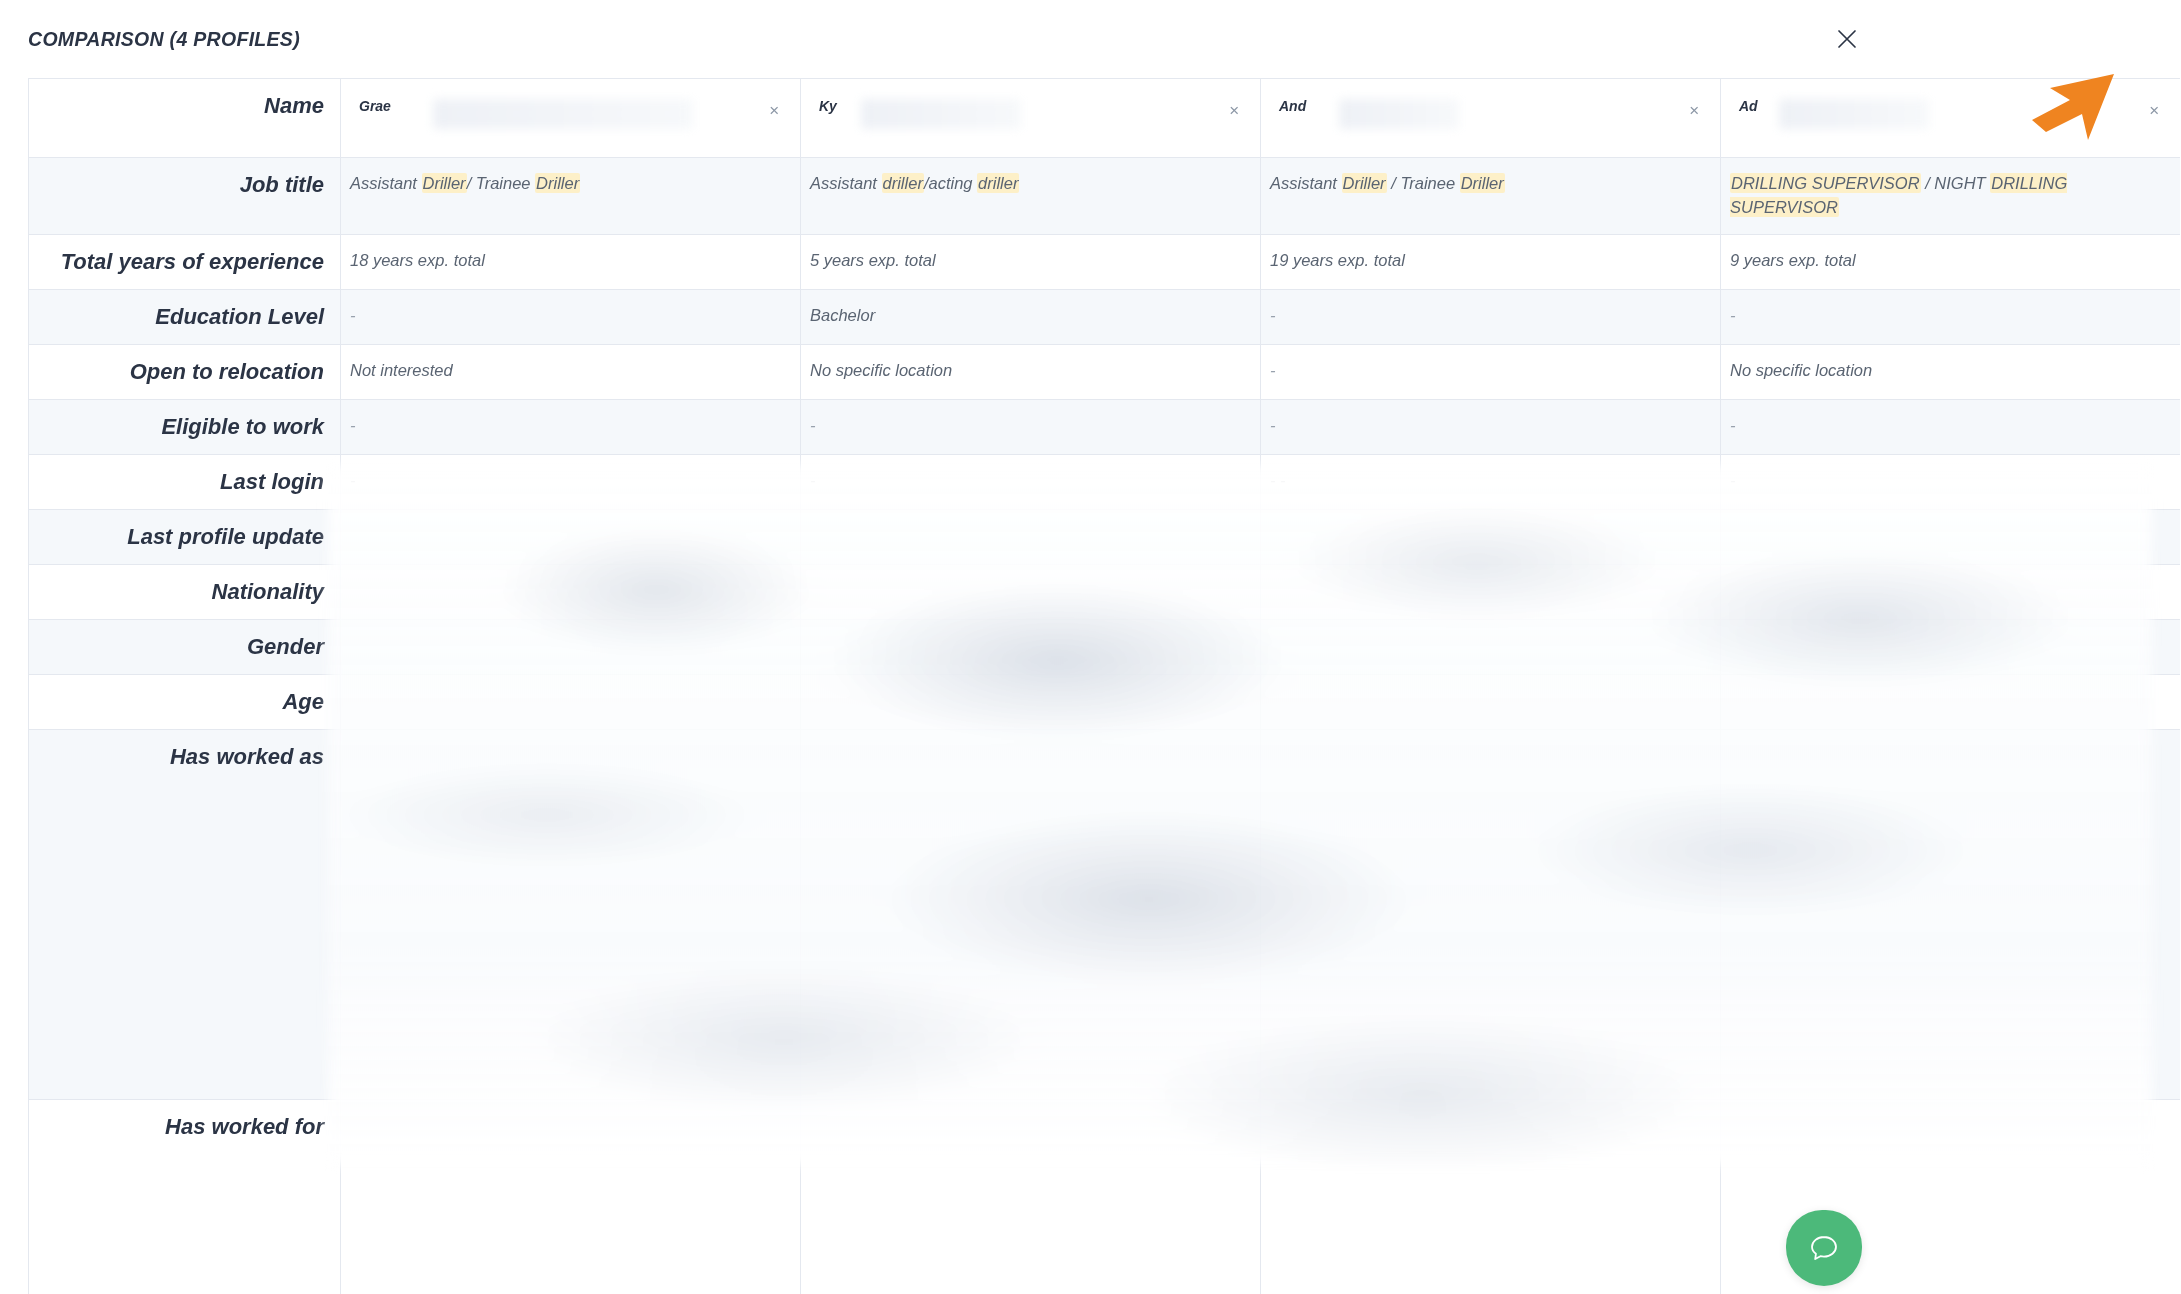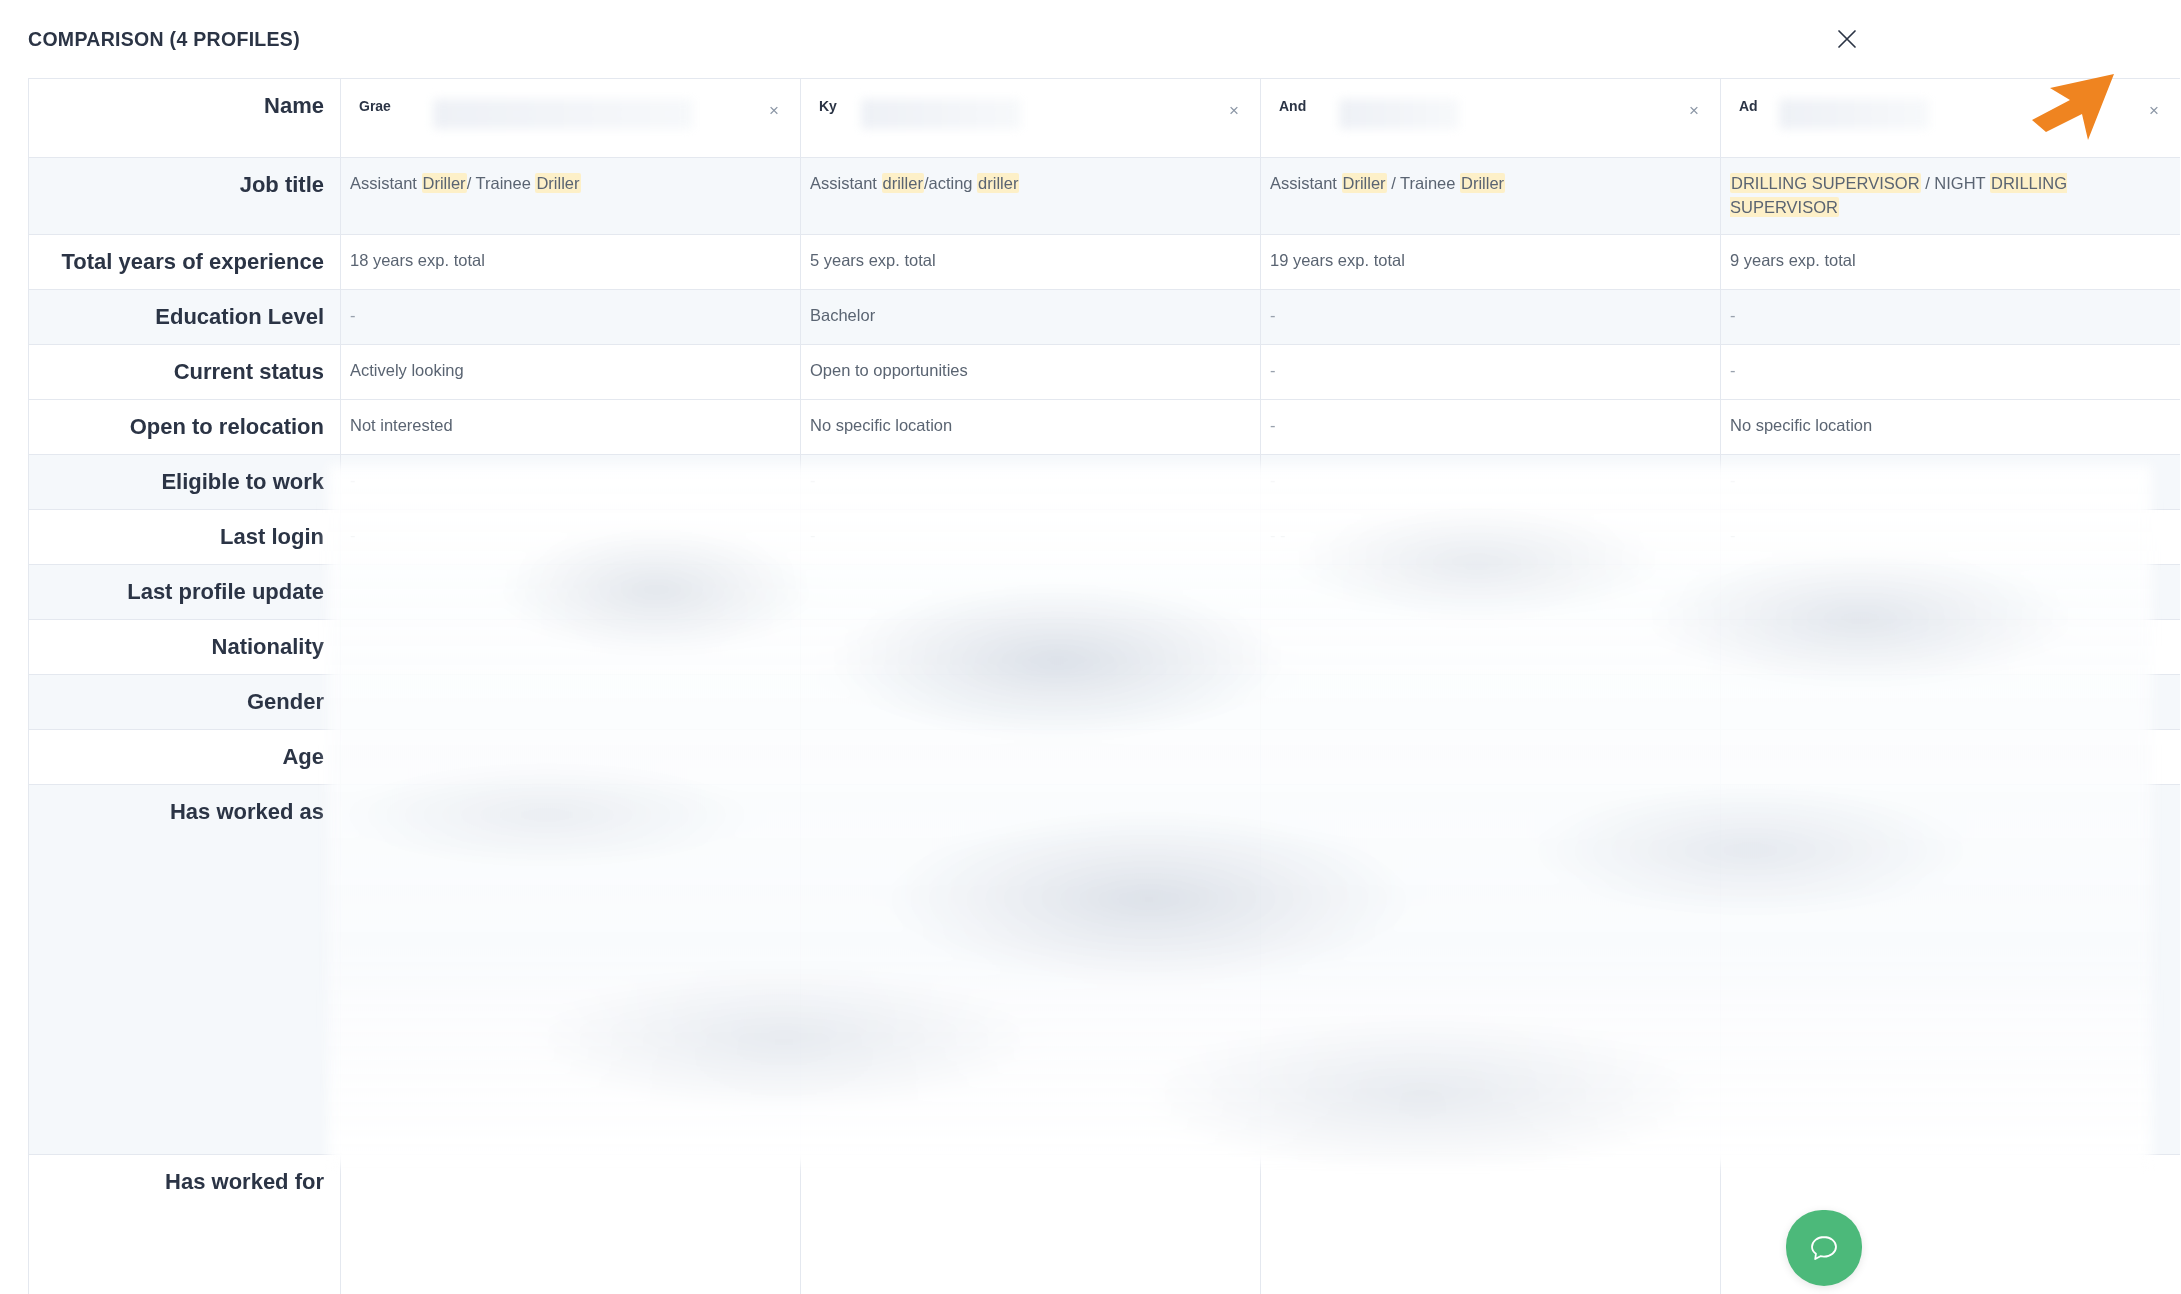--- a/index.html
+++ b/index.html
@@ -6,20 +6,21 @@
   html, body {
     width: 2181px; height: 1294px;
     background: #ffffff;
     font-family: "Liberation Sans", sans-serif;
     overflow: hidden;
   }
   #app {
     position: relative;
     width: 1890px; height: 1294px;
     background: #ffffff;
+    font-style: italic;
   }
 
   
   .modal-header {
     position: absolute;
     top: 0; left: 0; right: 0;
     height: 78px;
     display: flex;
     align-items: center;
     padding: 0 28px 0 28px;
@@ -261,27 +262,20 @@
         </tr>
 
         <tr class="stripe">
           <td class="lbl">Education Level</td>
           <td class="val dash">-</td>
           <td class="val">Bachelor</td>
           <td class="val dash">-</td>
           <td class="val dash">-</td>
         </tr>
 
-        <tr class="plain">
-          <td class="lbl">Current status</td>
-          <td class="val">Actively looking</td>
-          <td class="val">Open to opportunities</td>
-          <td class="val dash">-</td>
-          <td class="val dash">-</td>
-        </tr>
 
 
         <tr class="plain">
           <td class="lbl">Open to relocation</td>
           <td class="val">Not interested</td>
           <td class="val">No specific location</td>
           <td class="val dash">-</td>
           <td class="val">No specific location</td>
         </tr>
 

